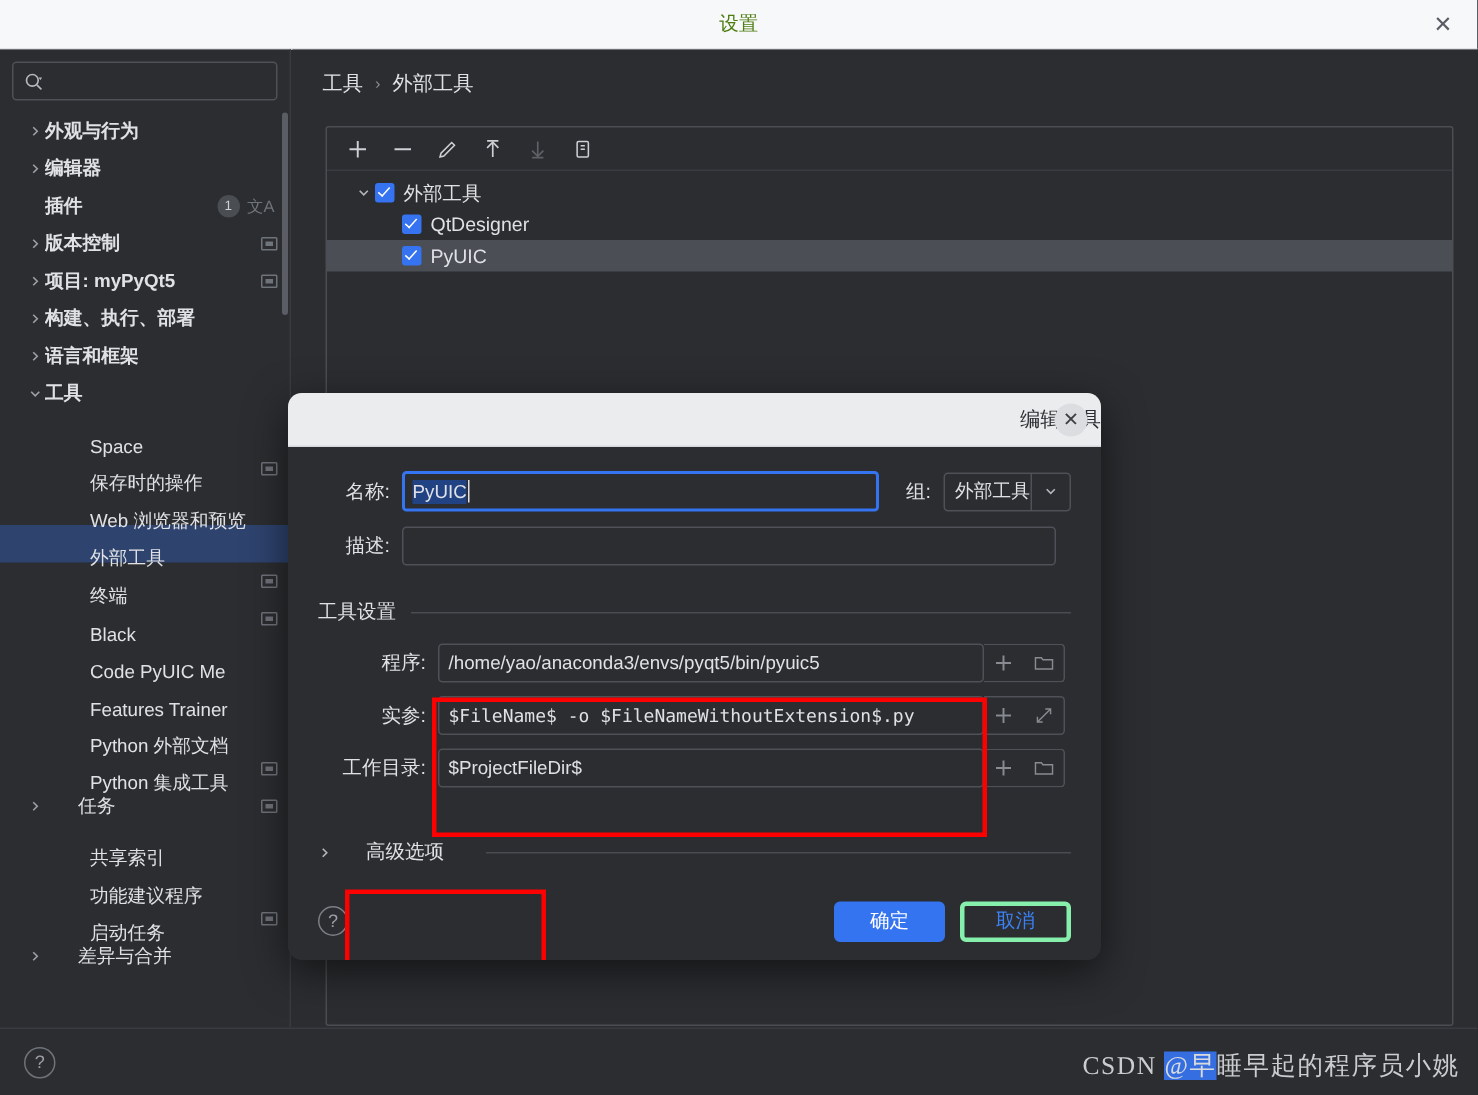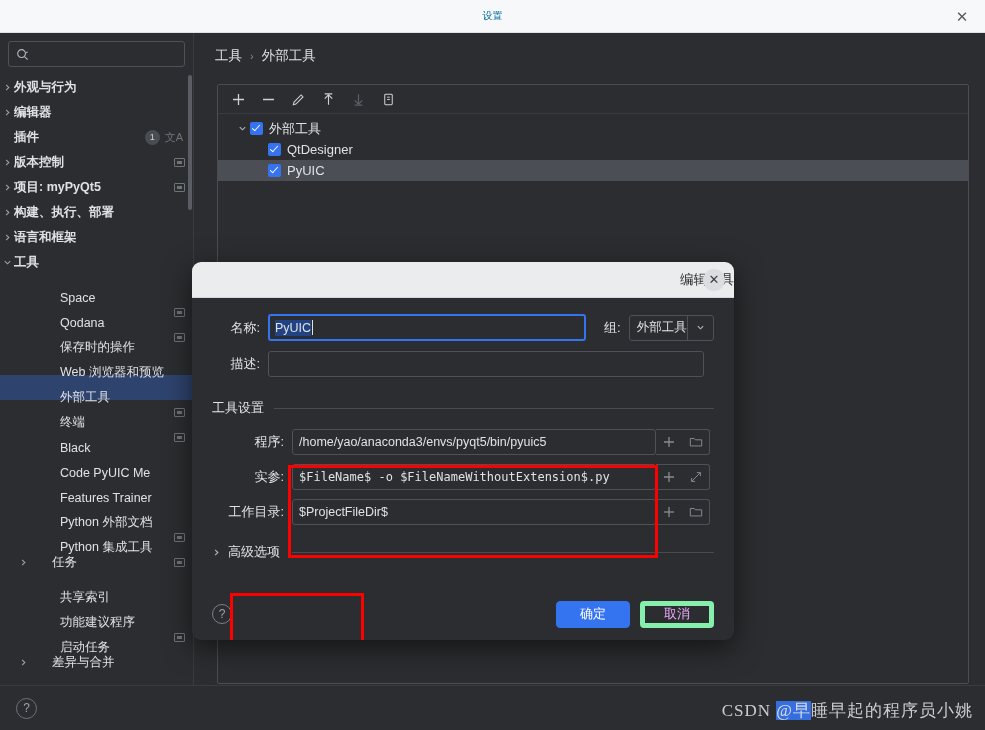--- a/index.html
+++ b/index.html
@@ -17,21 +17,21 @@
 
   
   .titlebar {
     position: absolute; top: 0; left: 0;
     width: 985px; height: 33px;
     background: #f7f8fa;
     border-bottom: 1px solid #dfe1e5;
     display: flex; align-items: center; justify-content: center;
   }
   .titlebar-title {
-    font-size: 10px; color: #0369a1; font-weight: 400;
+    font-size: 13px; color: #4d7c0f; font-weight: 400;
   }
   .titlebar-close {
     position: absolute; right: 12px; top: 50%;
     transform: translateY(-50%);
     width: 22px; height: 22px;
     display: flex; align-items: center; justify-content: center;
     color: #5a5d63; font-size: 15px; line-height: 1;
     cursor: pointer;
   }
 
@@ -78,21 +78,21 @@
   }
   .tree-item.selected { background: #2e436e; }
   .tree-item .arrow {
     width: 14px; flex: 0 0 14px;
     display: flex; align-items: center; justify-content: center;
     color: #9da0a8;
     font-size: 9px;
   }
   .tree-item .arrow.empty { visibility: hidden; }
   .tree-item .t-label { flex: 1; overflow: hidden; text-overflow: clip; }
-  .tree-item.lvl1 { padding-left: 0; align-items: center; }
+  .tree-item.lvl1 { padding-left: 16px; align-items: center; }
   .tree-item.lvl2 .t-label { padding-left: 22px; }
   .tree-item.lvl2 .arrow { margin-left: 8px; }
   .tree-item.lvl2.noarrow .t-label { padding-left: 30px; margin-top: 20px; }
 
   .badge-count {
     width: 15px; height: 15px; border-radius: 50%;
     background: #4a4d52; color: #cfd2d6;
     font-size: 9px; line-height: 15px; text-align: center;
     margin-right: 5px;
   }
@@ -326,23 +326,23 @@
     position: absolute;
     left: 96px; top: 167px;
     width: 370px; height: 93px;
     border: 3px solid #ff0000;
     pointer-events: none;
     z-index: 20;
   }
 
   .adv {
     display: flex; align-items: center;
-    margin-top: 18px;
+    margin-top: 34px;
     font-size: 13px; color: #dfe1e5;
-    gap: 7px;
+    gap: 23px;
     cursor: pointer;
   }
   .adv .arrow { color: #b4b7bd; font-size: 9px; }
   .adv .line { flex: 1; height: 1px; background: #494b50; margin-left: 5px; }
 
   .dlg-footer {
     position: absolute;
     left: 0; bottom: 0;
     width: 542px; height: 52px;
     display: flex; align-items: center;
@@ -357,21 +357,21 @@
   .footer-spacer { flex: 1; }
   .btn {
     height: 27px; min-width: 74px;
     border-radius: 4px;
     font-size: 13px;
     display: flex; align-items: center; justify-content: center;
     cursor: pointer; margin-left: 10px;
     padding: 0 14px;
   }
   .btn-primary { background: #3574f0; color: #ffffff; border: 1px solid #3574f0; }
-  .btn-secondary { background: transparent; color: #f0abfc; border: 5px solid #86efac; }
+  .btn-secondary { background: transparent; color: #3b82f6; border: 3px solid #86efac; }
 
   
   .bottombar {
     position: absolute; left: 0; bottom: 0;
     width: 985px; height: 45px;
     background: #2b2d30;
     border-top: 1px solid #393b40;
     display: flex; align-items: center;
     padding: 0 16px;
   }
@@ -488,29 +488,20 @@
           </span>
           <span class="t-label" style="font-weight: 600;">工具</span>
         </div>
         <div class="tree-item lvl2 noarrow">
           <span class="arrow empty">
             <svg width="9" height="9" viewBox="0 0 10 10">
               <polyline points="3.5,2 6.5,5 3.5,8" fill="none" stroke="currentColor" stroke-width="1.2"></polyline>
             </svg>
           </span>
           <span class="t-label">Space</span>
-        </div>
-        <div class="tree-item lvl2 noarrow">
-          <span class="arrow empty">
-            <svg width="9" height="9" viewBox="0 0 10 10">
-              <polyline points="3.5,2 6.5,5 3.5,8" fill="none" stroke="currentColor" stroke-width="1.2"></polyline>
-            </svg>
-          </span>
-          <span class="t-label">Qodana</span>
-          <span class="icon-screen"></span>
         </div>
         <div class="tree-item lvl2 noarrow">
           <span class="arrow empty">
             <svg width="9" height="9" viewBox="0 0 10 10">
               <polyline points="3.5,2 6.5,5 3.5,8" fill="none" stroke="currentColor" stroke-width="1.2"></polyline>
             </svg>
           </span>
           <span class="t-label">保存时的操作</span>
           <span class="icon-screen"></span>
         </div>

